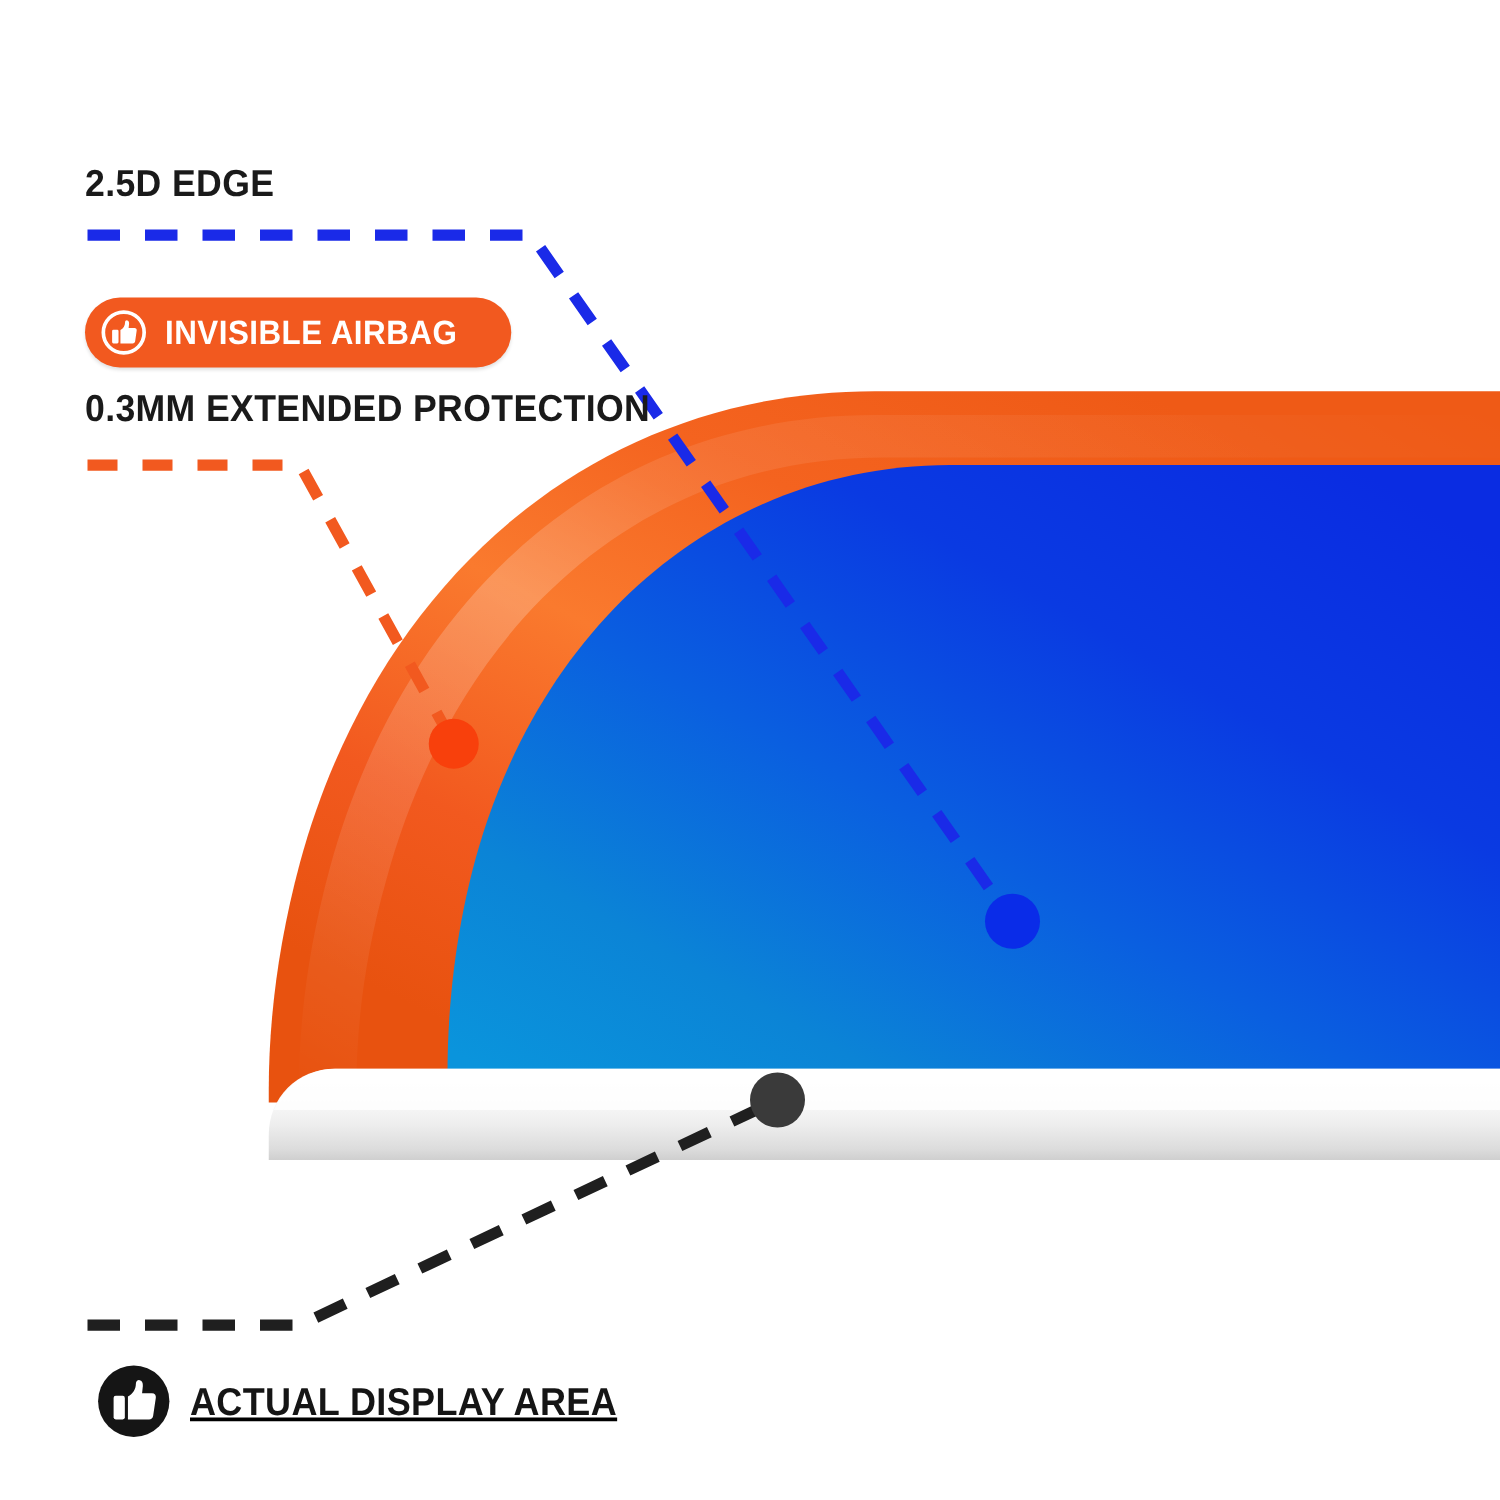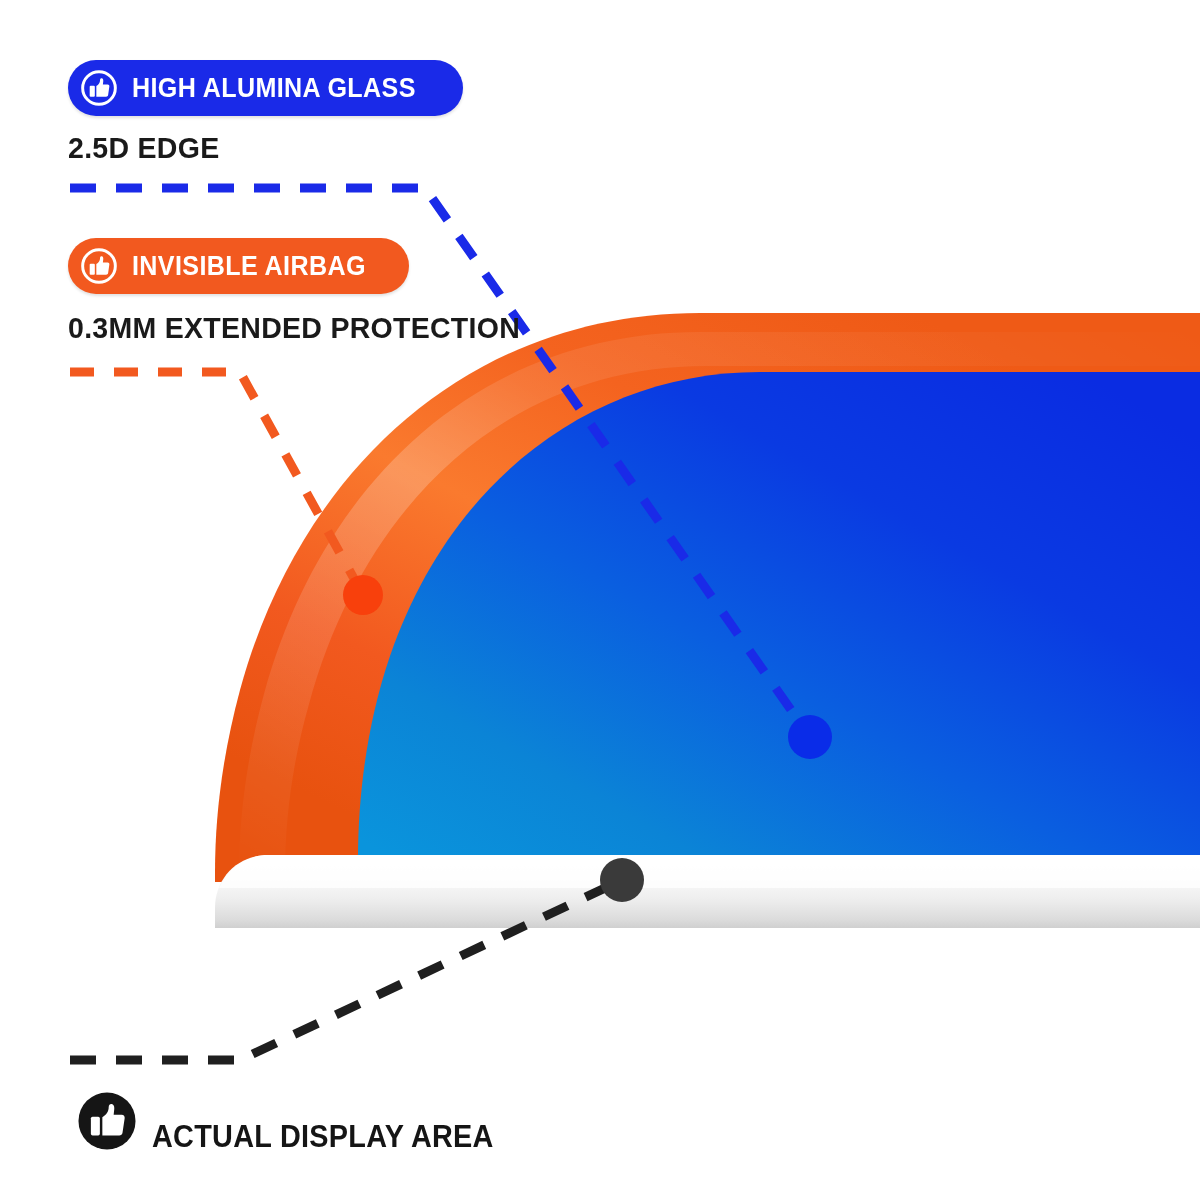--- a/index.html
+++ b/index.html
@@ -99,21 +99,22 @@
     left: 68px;
     top: 313px;
   }
 
   
   #legend-display-area {
     position: absolute;
     left: 76px;
     top: 1090px;
     display: flex;
-    align-items: flex-end;
+    align-items: center;
+    text-decoration: underline;
   }
   #legend-display-area .legend-icon {
     flex: 0 0 auto;
     width: 62px;
     height: 62px;
     display: block;
     margin-right: 14px;
   }
   #legend-display-area .legend-label {
     color: #151515;
@@ -235,37 +236,20 @@
       <polyline points="70,372 240,372 363,595" fill="none" stroke="#f2591f" stroke-width="9" stroke-dasharray="24 20" stroke-linecap="butt" stroke-linejoin="miter"></polyline>
       <circle cx="363" cy="595" r="20" fill="#f8400c"></circle>
     </g>
 
     <g>
       <polyline points="70,1060 240,1060 622,880" fill="none" stroke="#1f1f1f" stroke-width="9" stroke-dasharray="26 20" stroke-linecap="butt" stroke-linejoin="miter"></polyline>
       <circle cx="622" cy="880" r="22" fill="#3a3a3a"></circle>
     </g>
   </svg>
 
-  <div class="badge" id="badge-alumina">
-    <svg class="badge-icon" viewBox="0 0 40 40">
-      <circle cx="20" cy="20" r="17.2" fill="none" stroke="#ffffff" stroke-width="3.1"></circle>
-      <rect x="10.2" y="17.6" width="5.4" height="11.6" rx="1.1" fill="#ffffff"></rect>
-      <path d="M17.2 29.2 L17.2 17.9
-               C 19.6 16.6 21.1 14.4 21.1 11.6
-               C 21.1 10.3 22.0 9.6 22.9 9.8
-               C 24.0 10.0 24.6 11.0 24.5 12.6
-               L 24.1 16.2
-               L 29.0 16.2
-               C 30.3 16.2 31.1 17.2 30.9 18.4
-               L 29.6 27.4
-               C 29.4 28.5 28.6 29.2 27.5 29.2
-               Z" fill="#ffffff"></path>
-    </svg>
-    <span class="badge-label">HIGH ALUMINA GLASS</span>
-  </div>
 
   <div class="subtitle" id="subtitle-edge">2.5D EDGE</div>
 
   <div class="badge" id="badge-airbag">
     <svg class="badge-icon" viewBox="0 0 40 40">
       <circle cx="20" cy="20" r="17.2" fill="none" stroke="#ffffff" stroke-width="3.1"></circle>
       <rect x="10.2" y="17.6" width="5.4" height="11.6" rx="1.1" fill="#ffffff"></rect>
       <path d="M17.2 29.2 L17.2 17.9
                C 19.6 16.6 21.1 14.4 21.1 11.6
                C 21.1 10.3 22.0 9.6 22.9 9.8

